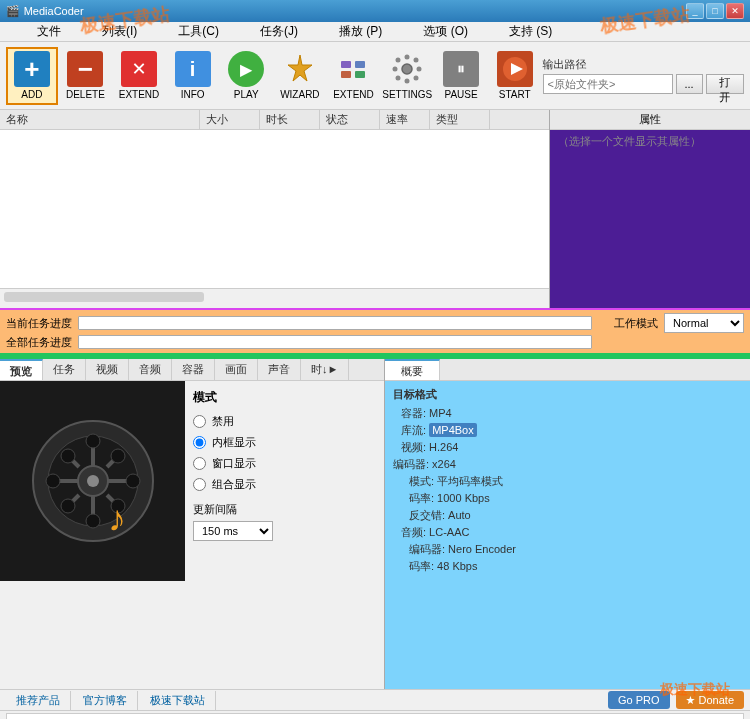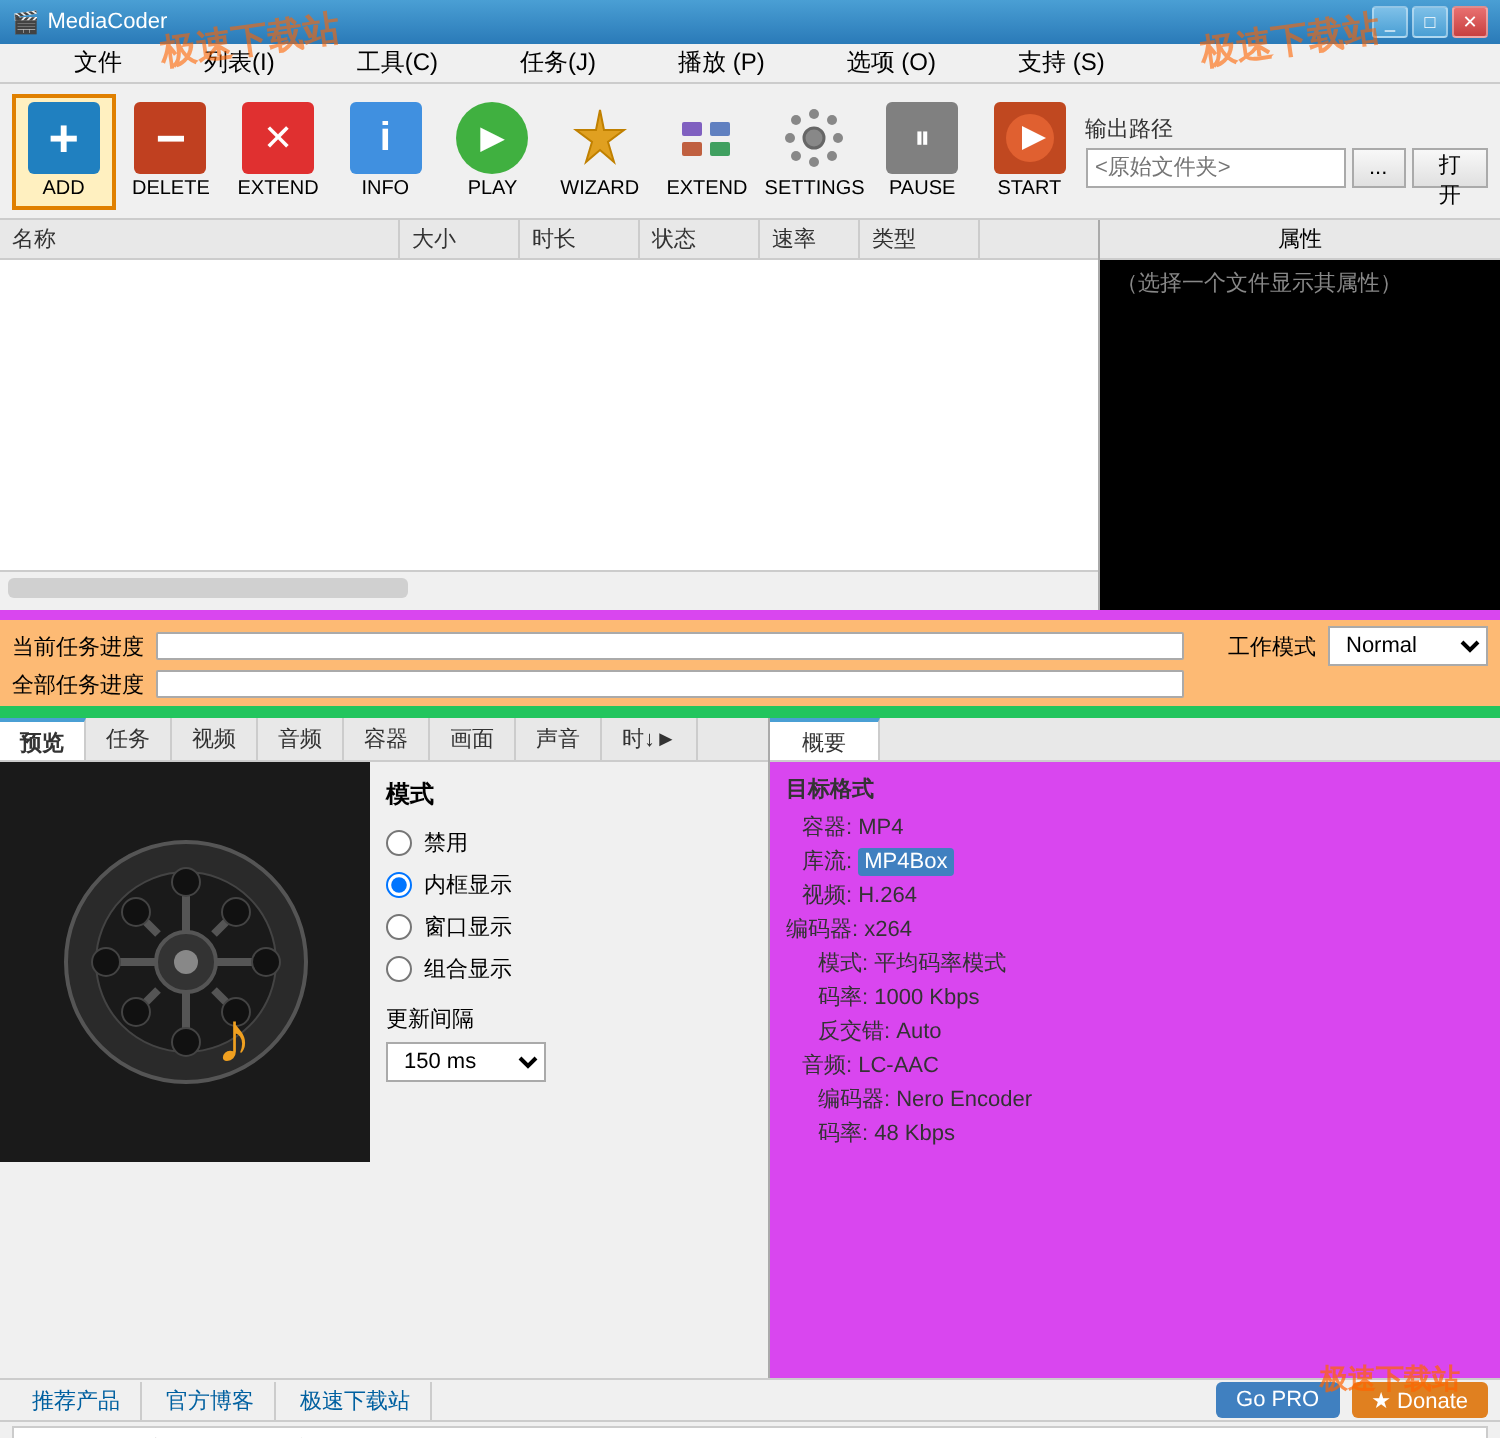--- a/index.html
+++ b/index.html
@@ -141,21 +141,21 @@
     .icon-settings .s-bg { width:36px;height:36px;display:flex;align-items:center;justify-content:center;font-size:22px; }
     
     .icon-pause .pa-bg { width:36px;height:36px;background:#808080;border-radius:3px;display:flex;align-items:center;justify-content:center;font-size:16px;color:white; }
     
     .icon-start .st-bg { width:36px;height:36px;background:#c04820;border-radius:3px;display:flex;align-items:center;justify-content:center;font-size:16px;color:white; }
 
     
     .main-area {
       display: flex;
       height: 200px;
-      border-bottom: 5px solid #d946ef;
+      border-bottom: 2px solid #d946ef;
     }
     .file-list {
       flex: 1;
       border-right: 1px solid #aaa;
       overflow: hidden;
     }
     .file-list-header {
       display: flex;
       background: #e8e8e8;
       border-bottom: 1px solid #ccc;
@@ -190,21 +190,21 @@
     .h-scrollbar {
       width: 200px;
       height: 10px;
       background: #d0d0d0;
       border-radius: 3px;
       margin-left: 4px;
     }
 
     .properties-panel {
       width: 200px;
-      background: #000000;
+      background: #4c1d95;
     }
     .properties-header {
       background: #e8e8e8;
       height: 20px;
       display: flex;
       align-items: center;
       justify-content: center;
       border-bottom: 1px solid #ccc;
       font-size: 11px;
     }
@@ -333,21 +333,21 @@
       border-right: 1px solid #ccc;
     }
     .summary-tab.active {
       background: white;
       border-top: 2px solid #4a9fd4;
     }
     .summary-content {
       flex: 1;
       padding: 6px 8px;
       font-size: 11px;
-      background: #d946ef;
+      background: #7dd3fc;
       overflow-y: auto;
     }
     .summary-section-title {
       font-weight: bold;
       color: #333;
       margin-bottom: 4px;
     }
     .summary-item {
       margin-left: 8px;
       margin-bottom: 2px;

